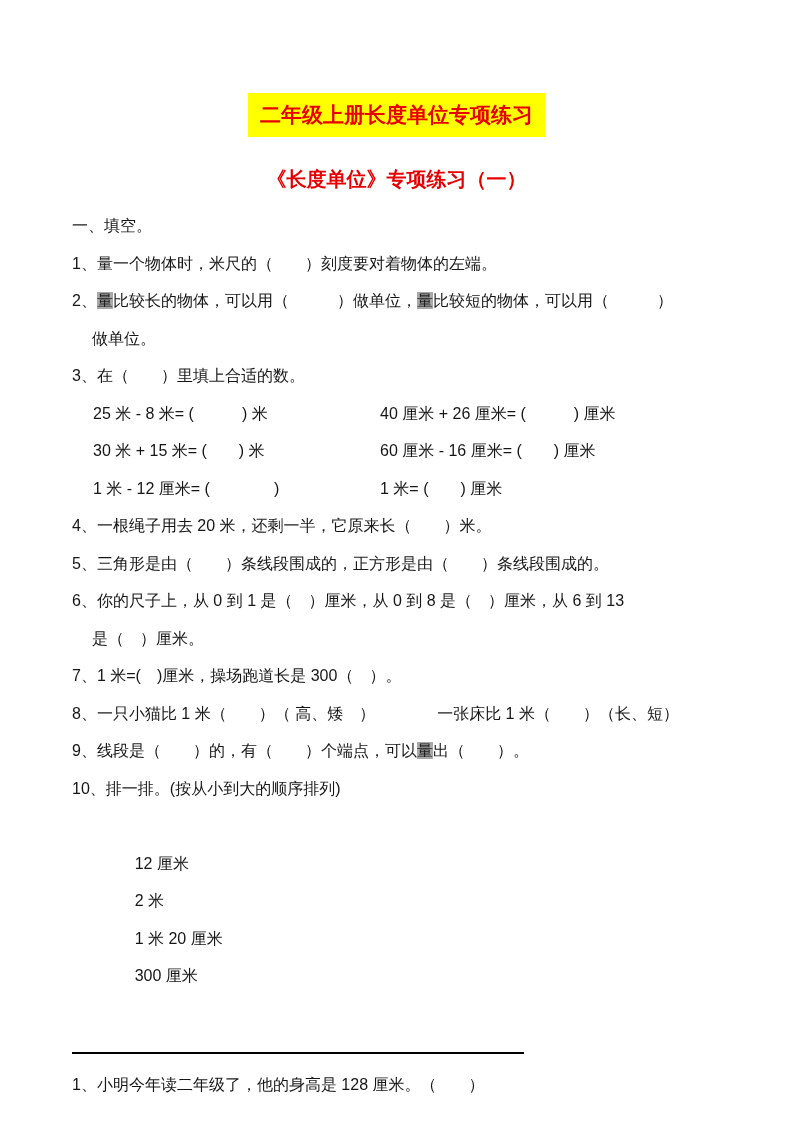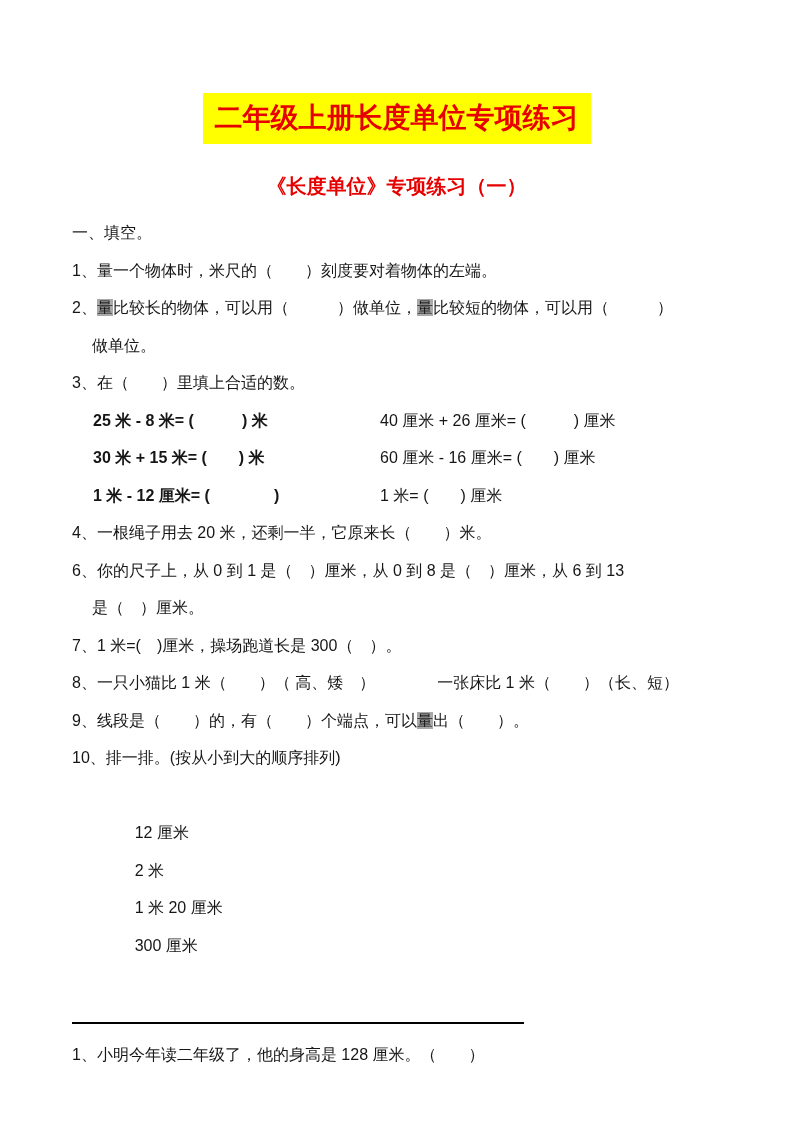--- a/index.html
+++ b/index.html
@@ -11,37 +11,37 @@
     font-family: "Liberation Sans", sans-serif;
     color: #161616;
     overflow: hidden;
   }
   .title-wrap { text-align: center; padding-top: 93px; }
   .title-hl {
     display: inline-block;
     background: #ffff00;
     color: #e60000;
     font-weight: bold;
-    font-size: 28px;
+    font-size: 21px;
     line-height: 1;
     padding: 11px 12px 12px 12px;
   }
   .subtitle {
     text-align: center;
     color: #e60000;
     font-weight: bold;
     font-size: 20px;
     line-height: 33px;
     margin-top: 26px;
   }
   .content { padding: 11px 50px 0 72px; }
   .line { font-size: 16px; line-height: 37.5px; white-space: pre; }
   .indent { padding-left: 20px; }
   .mrow { display: flex; padding-left: 21px; }
-  .mcol1 { width: 287px; font-weight: bold; }
+  .mcol1 { width: 287px; }
   .seq { padding-left: 36px; }
   .seq-item { margin-right: 44px; }
   .hl-char { background: #a9a9a9; }
   .q8-part2 { margin-left: 62px; }
   .answer-line {
     width: 452px;
     height: 0;
     border-top: 2px solid #000000;
     margin: 20px 0 12px 0;
   }
@@ -77,20 +77,21 @@
       <span class="mcol1">30 米 + 15 米= (　　) 米</span>
       <span>60 厘米 - 16 厘米= (　　) 厘米</span>
     </div>
     <div class="line mrow">
       <span class="mcol1">1 米 - 12 厘米= (　　　　)</span>
       <span>1 米= (　　) 厘米</span>
     </div>
 
     <div class="line">4、一根绳子用去 20 米，还剩一半，它原来长（　　）米。</div>
 
+    <div class="line">5、三角形是由（　　）条线段围成的，正方形是由（　　）条线段围成的。</div>
 
     <div class="line">6、你的尺子上，从 0 到 1 是（　）厘米，从 0 到 8 是（　）厘米，从 6 到 13</div>
     <div class="line indent">是（　）厘米。</div>
 
     <div class="line">7、1 米=(　)厘米，操场跑道长是 300（　）。</div>
 
     <div class="line"><span>8、一只小猫比 1 米（　　）（ 高、矮　）</span><span class="q8-part2">一张床比 1 米（　　）（长、短）</span></div>
 
     <div class="line"><span>9、线段是（　　）的，有（　　）个端点，可以</span><span class="hl-char">量</span><span>出（　　）。</span></div>
 

